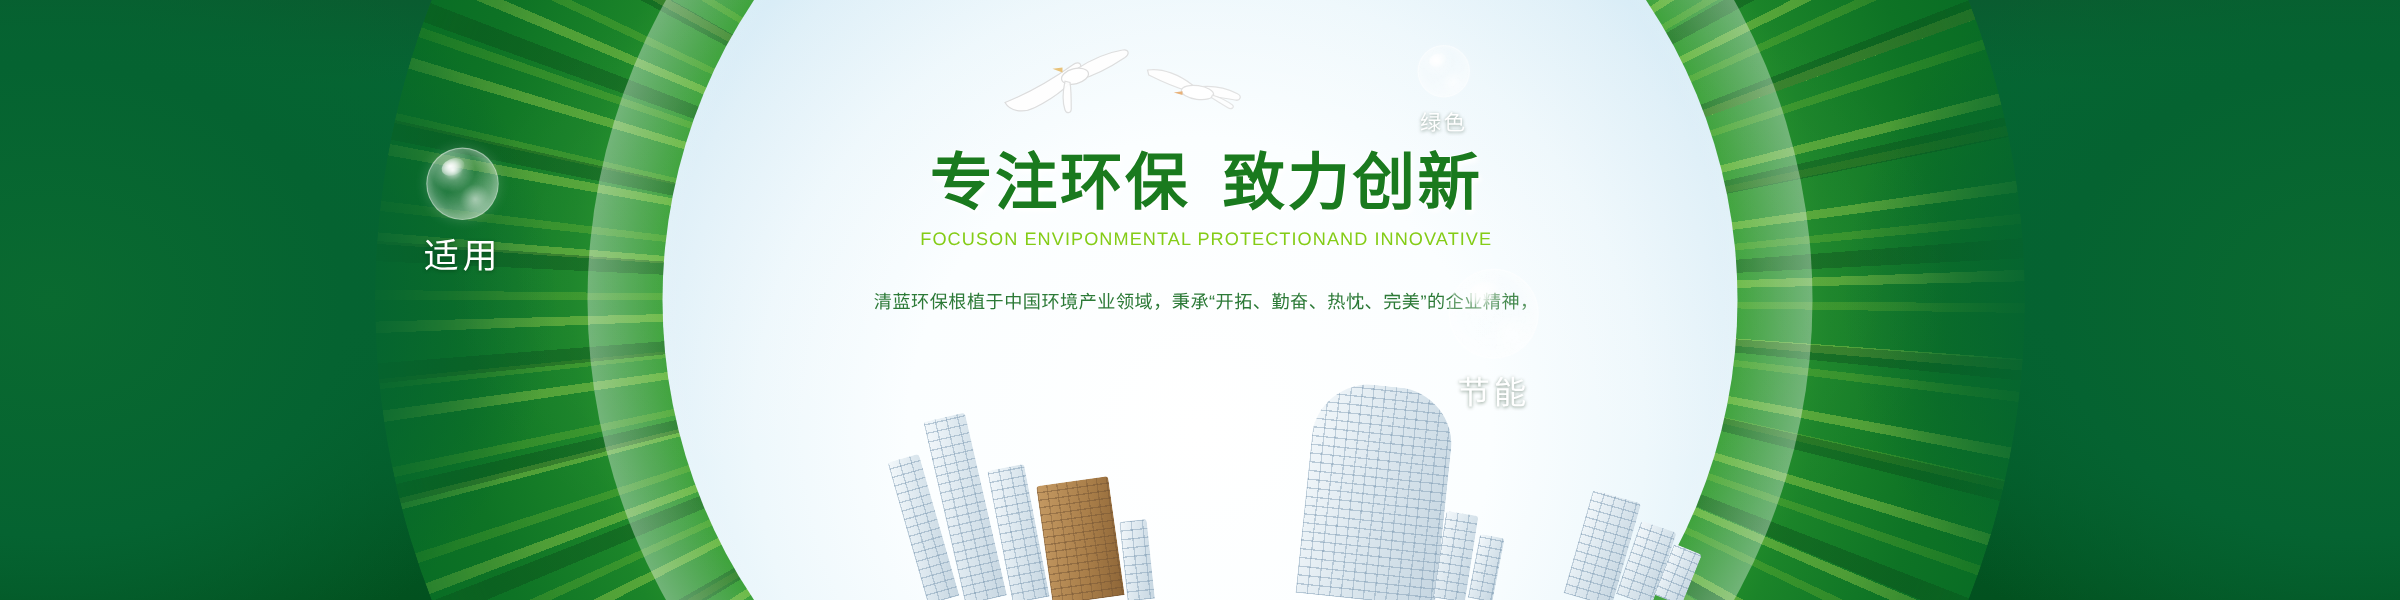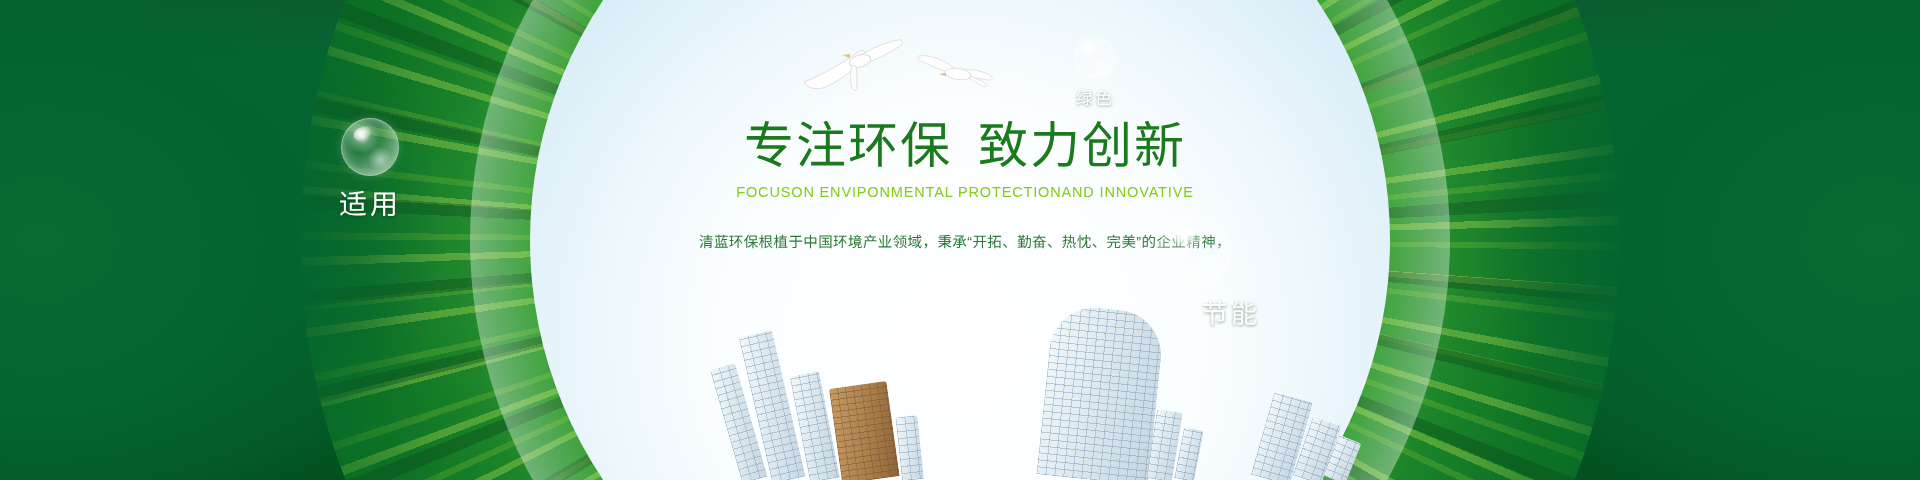--- a/index.html
+++ b/index.html
@@ -181,21 +181,21 @@
   .copy{
     position:absolute;
     left:585px;top:118px;
     width:760px;
     text-align:center;
   }
   .headline{
     margin:0;
     font-size:50px;
     line-height:1.12;
-    font-weight:normal;
+    font-weight:bold;
     letter-spacing:2px;
     color:#1a7a1e;
     text-shadow:
        1px  1px 0 rgba(255,255,255,.85),
       -1px -1px 0 rgba(255,255,255,.55),
        2px  3px 4px rgba(255,255,255,.9);
     white-space:nowrap;
   }
   .headline .gap{display:inline-block;width:26px;}
   .subline{
@@ -246,26 +246,26 @@
     font-weight:400;
     text-shadow:0 1px 3px rgba(0,40,10,.45);
     white-space:nowrap;
   }
 
   
   #callout-shiyong{left:310px;top:118px;width:120px;}
   #callout-shiyong .bubble{width:58px;height:58px;}
   #callout-anquan{left:430px;top:398px;width:120px;}
   #callout-anquan .bubble{width:44px;height:44px;}
-  #callout-lvse{left:1040px;top:36px;width:110px;}
+  #callout-lvse{left:1100px;top:36px;width:110px;}
   #callout-lvse .bubble{width:42px;height:42px;}
   #callout-lvse .callout-label{font-size:17px;letter-spacing:2px;}
   #callout-jieneng{left:1130px;top:215px;width:130px;}
   #callout-jieneng .bubble{width:72px;height:72px;}
-  #callout-jieneng .callout-label{font-size:26px;text-align:right;}
+  #callout-jieneng .callout-label{font-size:26px;}
 </style>
 </head>
 <body>
 
 <div class="banner">
 
   <div class="bg-base"></div>
 
   <div class="planet">
     <div class="ring-forest"></div>

